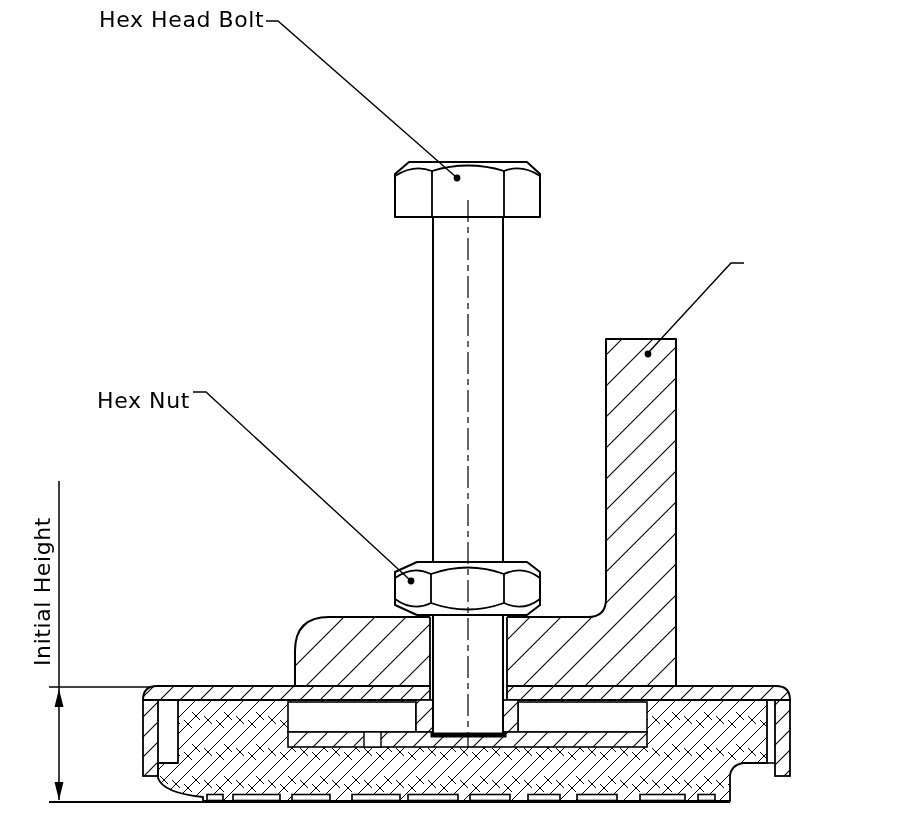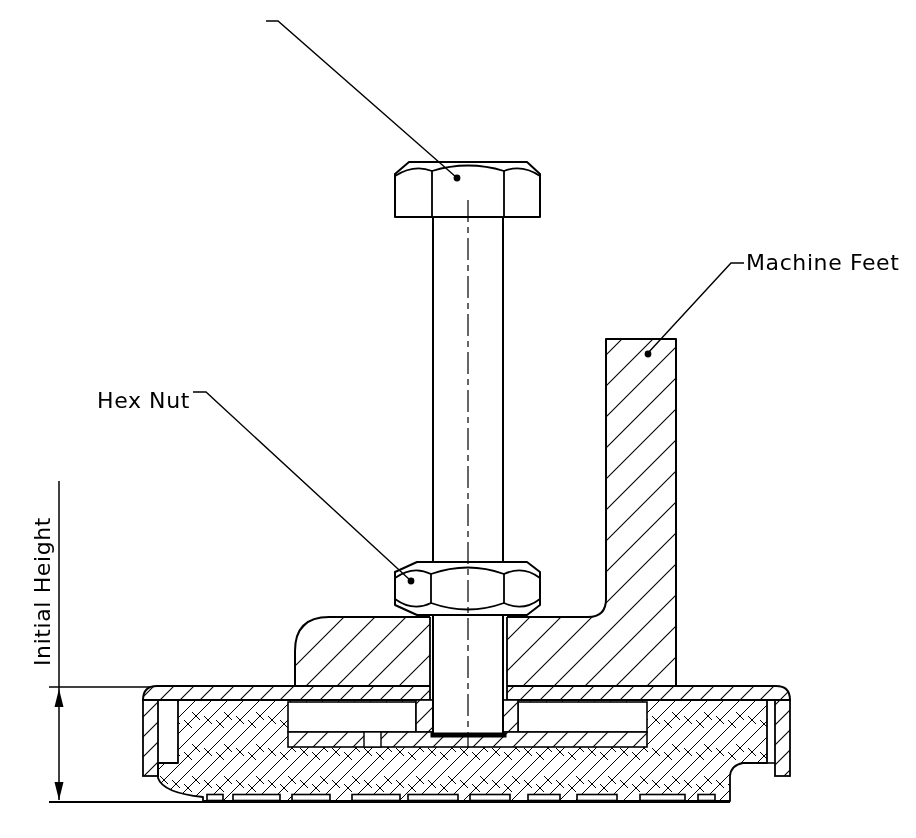--- a/index.html
+++ b/index.html
@@ -132,20 +132,20 @@
     <g stroke="#000" stroke-width="1.4" fill="none">
       <path d="M266,21 L278,21 L456,177"></path>
       <circle cx="457" cy="178" r="3.4" fill="#000" stroke="none"></circle>
       <path d="M744,263 L731,263 L648,353"></path>
       <circle cx="648" cy="354" r="3.4" fill="#000" stroke="none"></circle>
       <path d="M193,392 L206,392 L410,580"></path>
       <circle cx="411" cy="581" r="3.4" fill="#000" stroke="none"></circle>
     </g>
   </svg>
 
+  <div class="lbl" style="left:99px;top:7px;">Hex Head Bolt</div>
 
-  <div class="lbl" style="left:746px;top:250px;">Machine Feet</div>
 
   <div class="lbl" style="left:97px;top:388px;">Hex Nut</div>
 
   <div class="lbl lbl-vert" style="left:30px;top:666px;">Initial Height</div>
 
 </div>
 
 </body></html>

